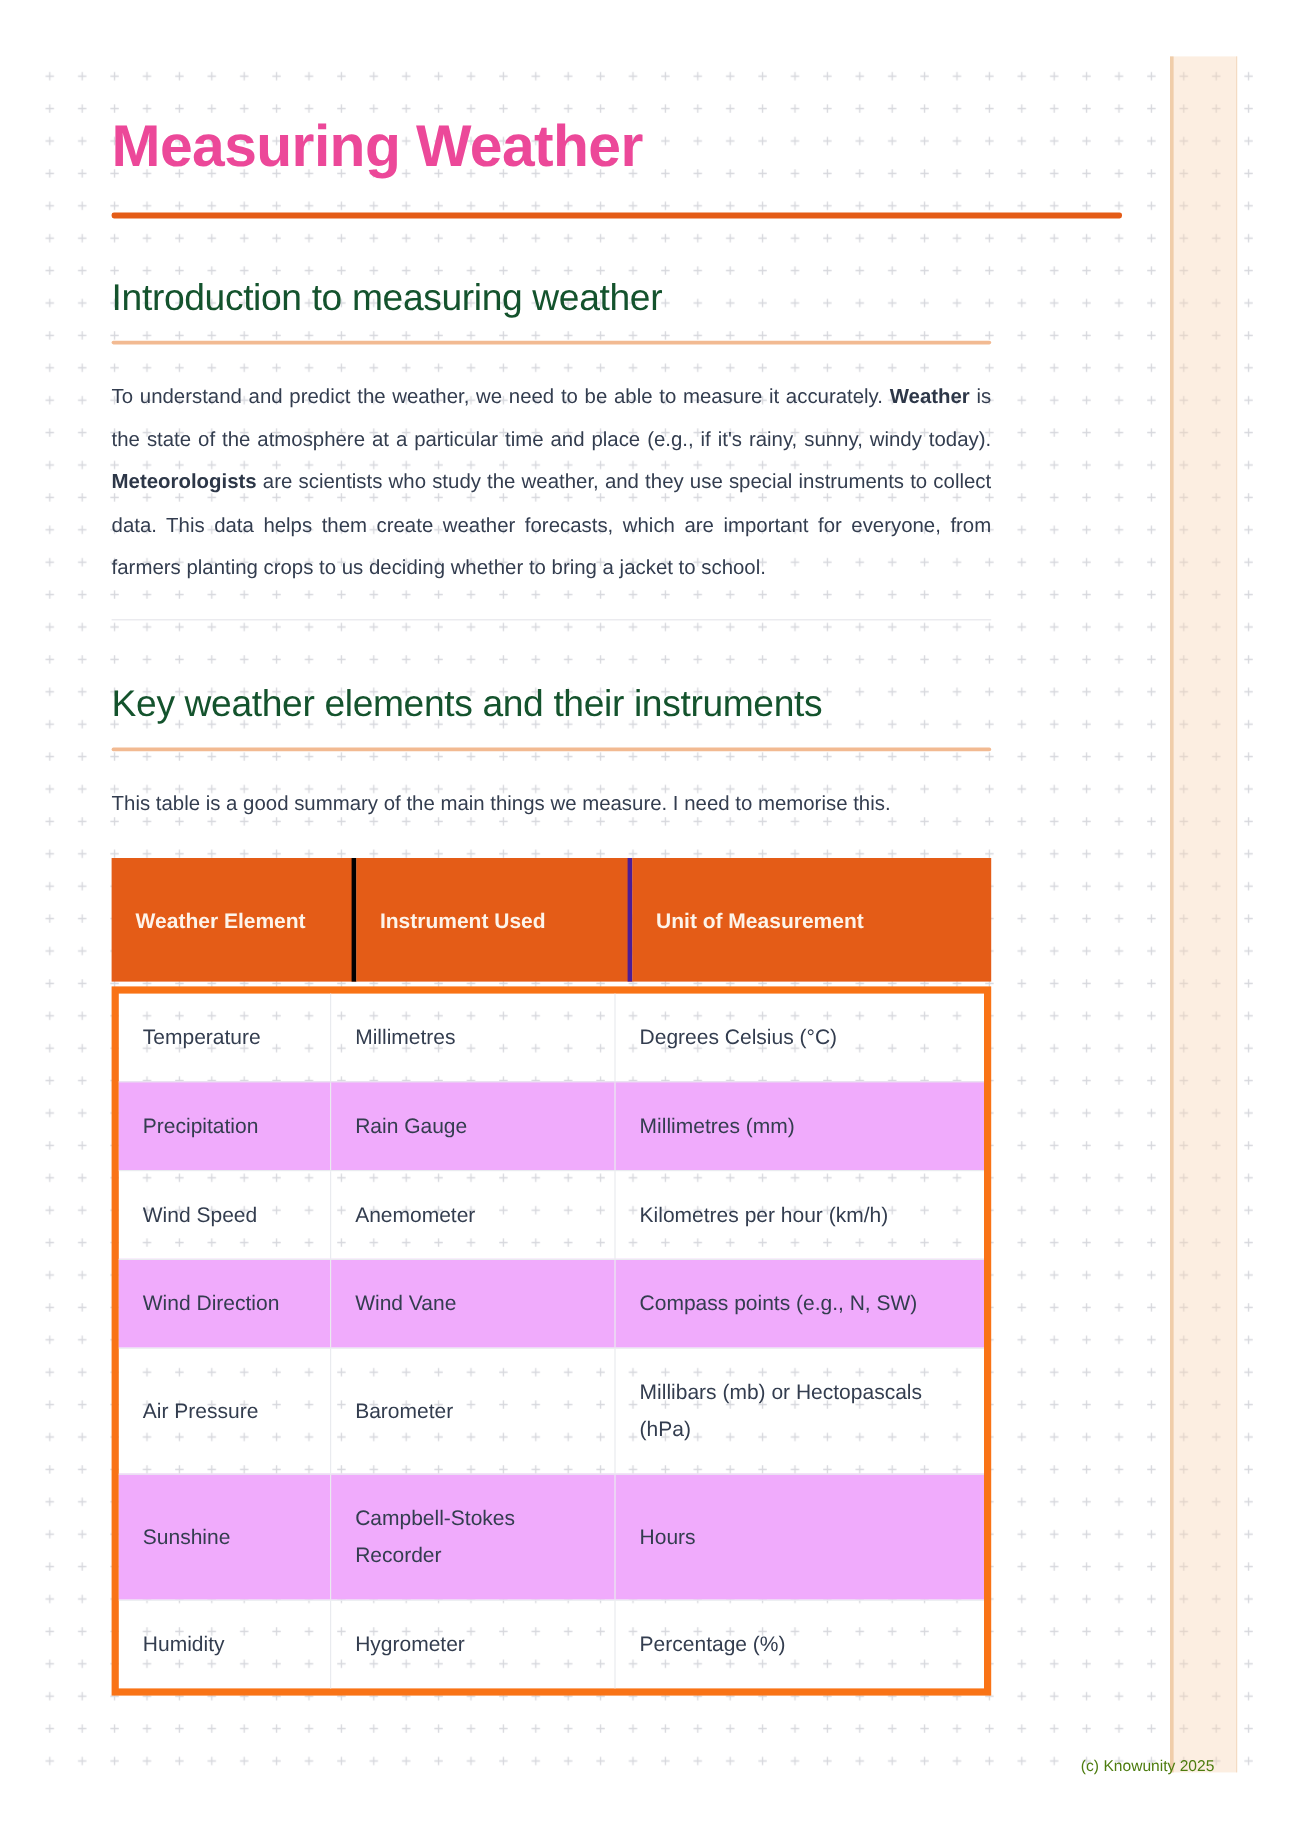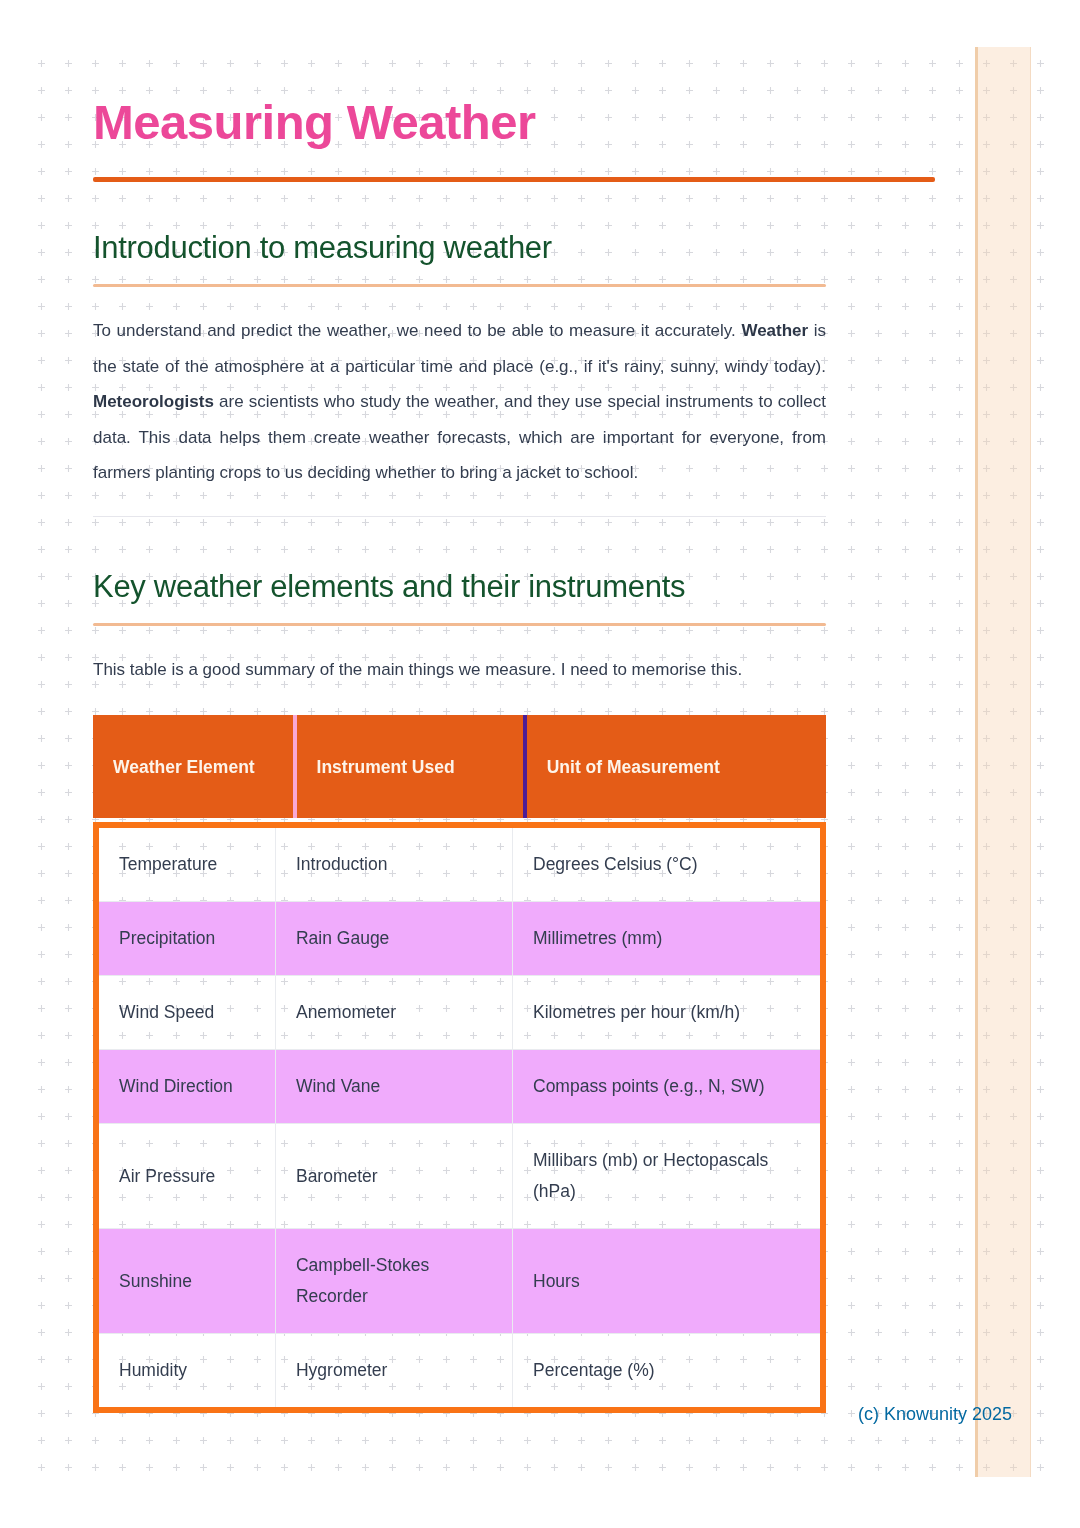--- a/index.html
+++ b/index.html
@@ -71,43 +71,43 @@
 
   
   .weather-table { margin-top:28px; width:733px; }
   .t-head { display:flex; }
   .t-head .th {
     background:#e45c17; color:#fdf4ea;
     font-weight:700; font-size:17.5px; line-height:34px;
     height:103px; display:flex; align-items:center;
     padding:0 20px;
   }
-  .th.c1 { width:212px; border-right:4px solid #f9a8d4; }
+  .th.c1 { width:212px; border-right:4px solid #000000; }
   .th.c2 { width:240px; border-right:4px solid #4c1d95; }
   .th.c3 { width:313px; }
 
   .t-body {
     margin-top:4px;
     border:6px solid #f97316;
   }
   .t-row { display:flex; }
   .t-row + .t-row { border-top:1px solid #e9ebef; }
   .t-row.striped { background:#f0abfc; }
   .t-row .td {
     font-size:17.5px; line-height:31px;
     padding:21px 20px;
     display:flex; align-items:center;
   }
   .td.c1 { width:179px; border-right:1px solid #e9ebef; }
   .td.c2 { width:240px; border-right:1px solid #e9ebef; }
   .td.c3 { width:311px; }
 
   .footer-credit {
-    position:absolute; top:1404px; right:68px;
-    font-size:18px; color:#0369a1;
+    position:absolute; top:1464px; right:68px;
+    font-size:13px; color:#4d7c0f;
     z-index:3;
   }
 </style>
 </head>
 <body>
 
 <svg class="dot-grid" width="1026" height="1422" xmlns="http://www.w3.org/2000/svg">
   <defs>
     <pattern id="dotpat" width="27" height="27" patternUnits="userSpaceOnUse">
       <path d="M13.5 10 v7 M10 13.5 h7" stroke="#d7d8dd" stroke-width="1.1" fill="none"></path>
@@ -138,21 +138,21 @@
   <div class="weather-table">
     <div class="t-head">
       <div class="th c1">Weather Element</div>
       <div class="th c2">Instrument Used</div>
       <div class="th c3">Unit of Measurement</div>
     </div>
     <div class="t-body">
 
       <div class="t-row">
         <div class="td c1">Temperature</div>
-        <div class="td c2">Introduction</div>
+        <div class="td c2">Millimetres</div>
         <div class="td c3">Degrees Celsius (°C)</div>
       </div>
 
       <div class="t-row striped">
         <div class="td c1">Precipitation</div>
         <div class="td c2">Rain Gauge</div>
         <div class="td c3">Millimetres (mm)</div>
       </div>
 
       <div class="t-row">

